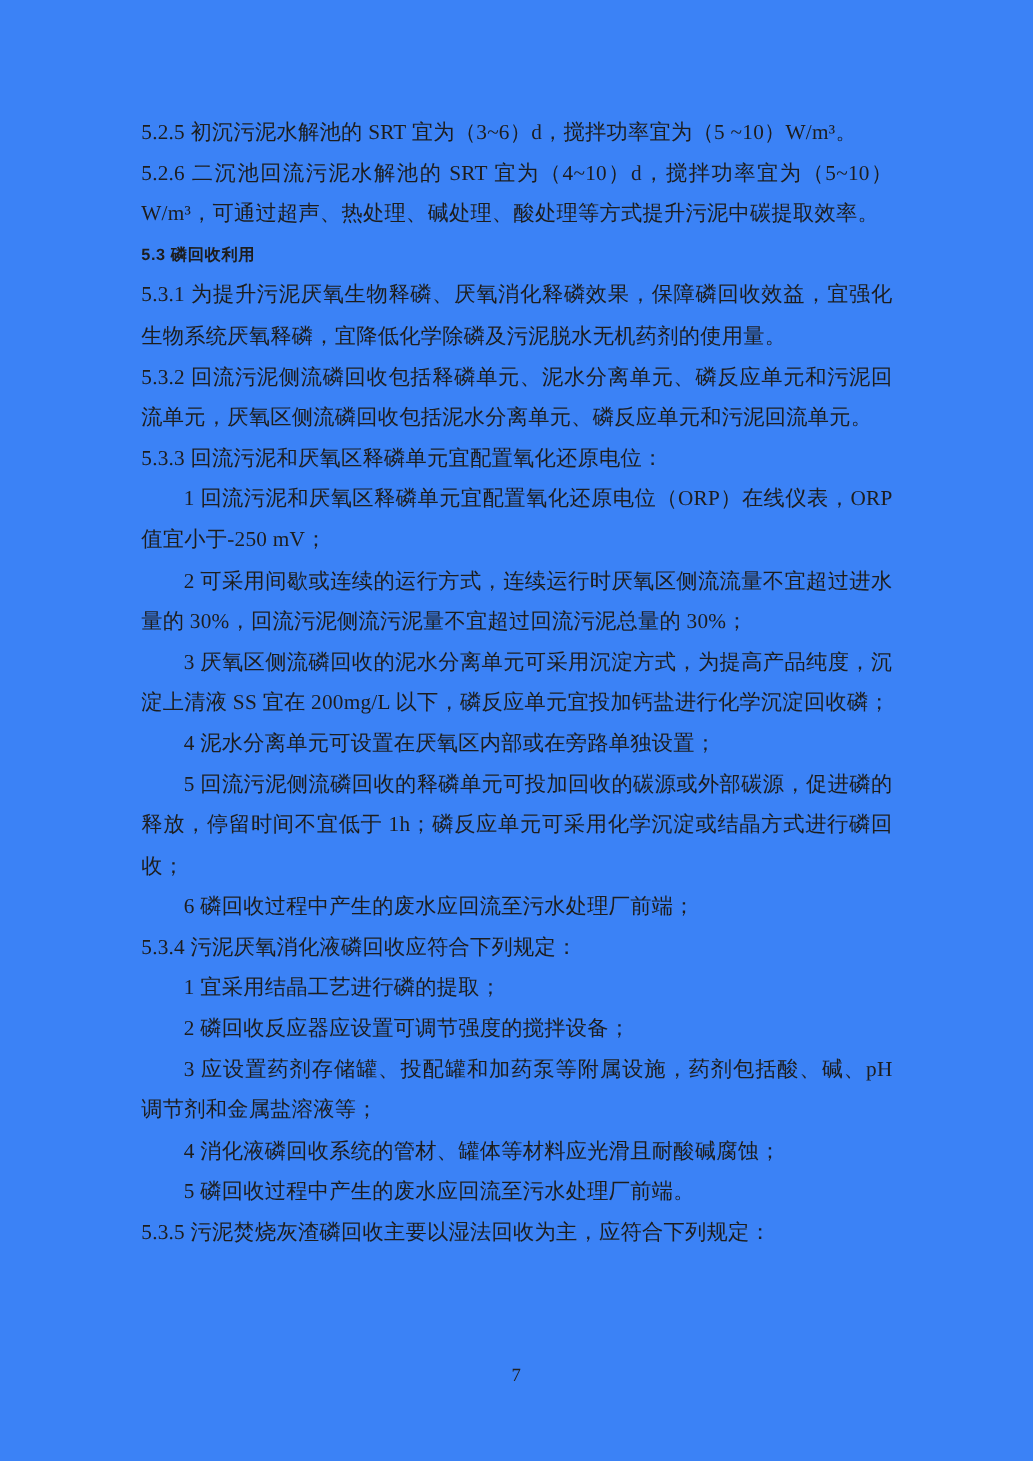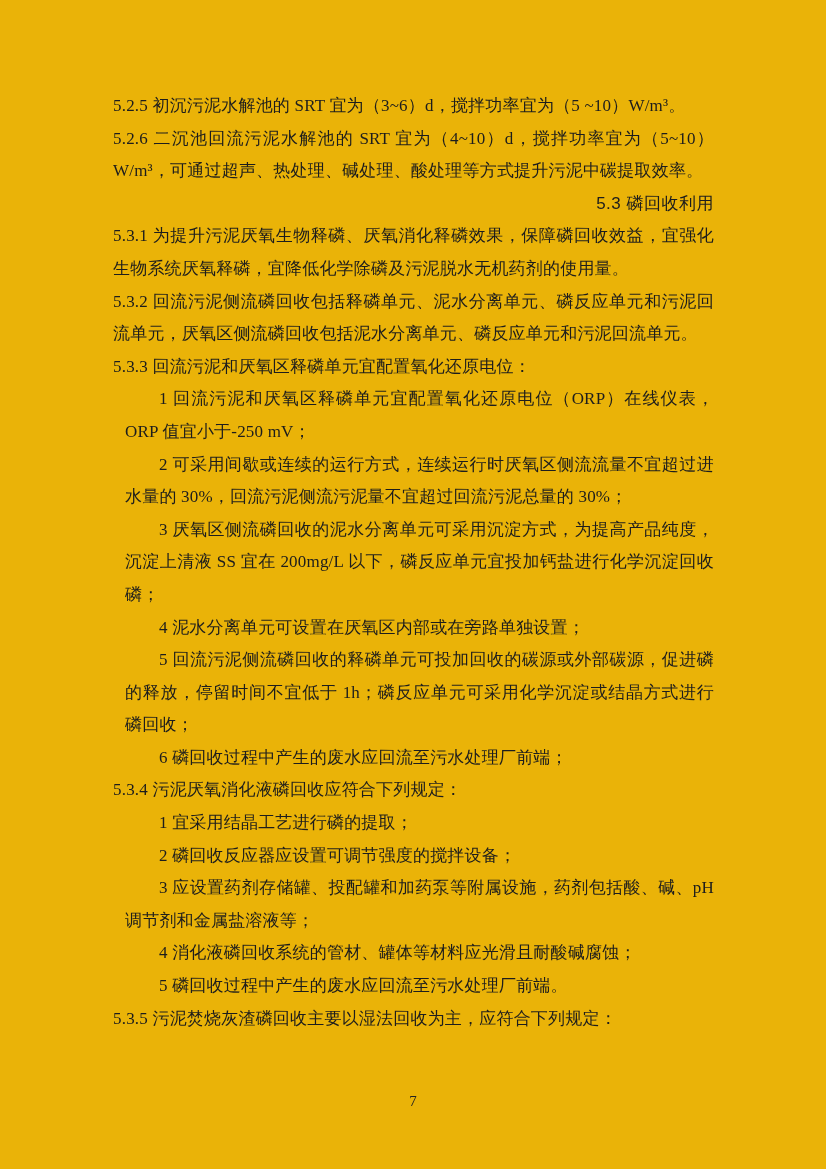--- a/index.html
+++ b/index.html
@@ -2,43 +2,43 @@
 <html lang="zh"><head>
 <meta charset="utf-8">
 <style>
   * { margin: 0; padding: 0; box-sizing: border-box; }
   html, body { background: #ffffff; }
   body { width: 826px; height: 1169px; overflow: hidden; }
   .page {
     position: relative;
     width: 826px;
     height: 1169px;
-    background: #eab308;
+    background: #3b82f6;
     color: #1d1d1d;
     font-family: "Liberation Serif", "DejaVu Serif", serif;
   }
   .content {
     position: absolute;
     left: 113px;
     top: 90px;
     width: 601px;
   }
   .para {
     font-size: 17px;
     line-height: 32.6px;
     text-align: justify;
     text-justify: inter-character;
     letter-spacing: 0.2px;
   }
-  .para.item { text-indent: 2em; margin-left: 12px; }
+  .para.item { text-indent: 2em; }
   .para.heading {
-    text-align: right;
-    font-weight: 400;
+    text-align: left;
+    font-weight: 700;
     font-family: "Liberation Sans", "DejaVu Sans", sans-serif;
-    font-size: 17px;
+    font-size: 13px;
     letter-spacing: 0.5px;
   }
   .num { white-space: nowrap; }
   .footer {
     position: absolute;
     left: 0;
     top: 1093px;
     width: 826px;
     text-align: center;
     font-size: 15px;

